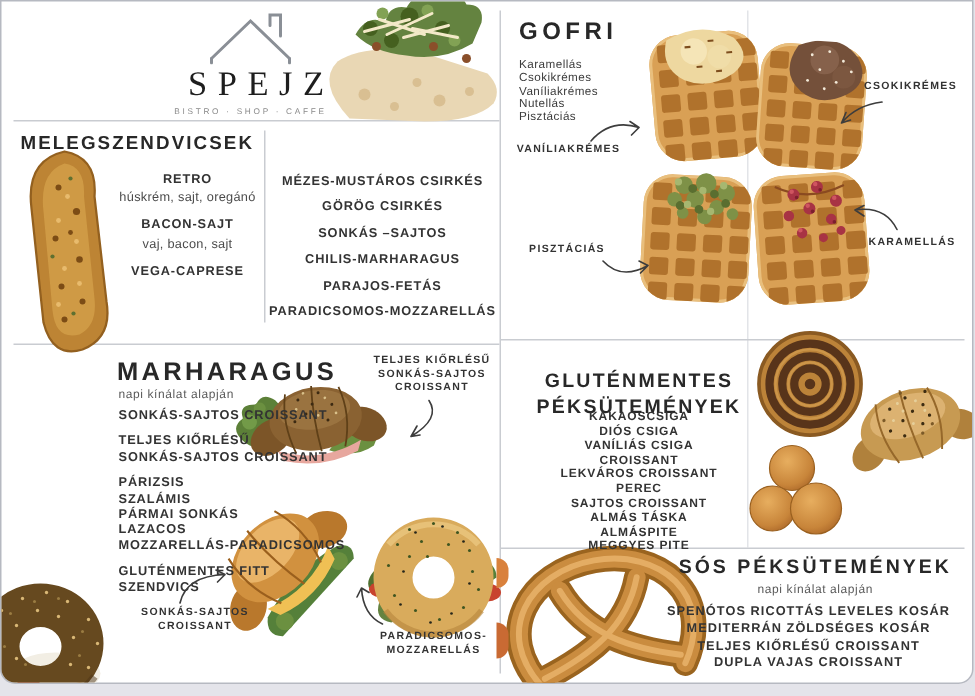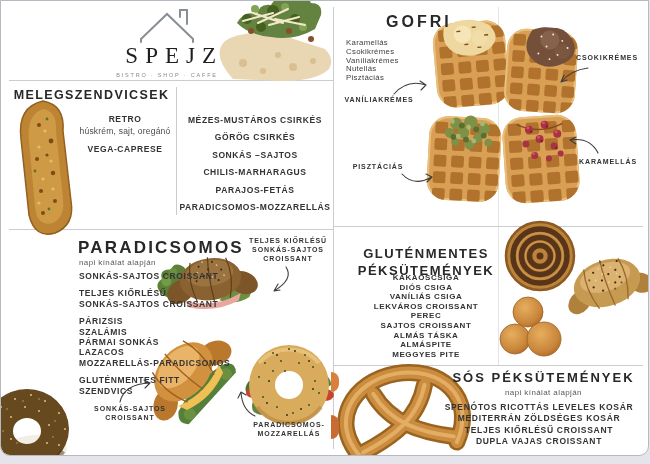--- a/index.html
+++ b/index.html
@@ -7,21 +7,21 @@
   #page{position:absolute;left:0;top:0;width:649px;height:456px;background:#fff;
         border:1px solid #b6b9c1;border-radius:0 0 10px 10px;overflow:hidden;box-sizing:border-box;}
   .abs{position:absolute;}
   .hline{position:absolute;height:1px;background:#c9ccd1;}
   .vline{position:absolute;width:1px;background:#c9ccd1;}
   .vline.soft{background:#e2e4e8;}
   .center{text-align:center;}
   .title-xl{font-size:17px;font-weight:700;letter-spacing:2.2px;color:#282828;white-space:pre-line;}
   .title-lg{font-size:13px;font-weight:700;letter-spacing:1.5px;color:#282828;white-space:pre-line;line-height:17px;}
   .title-md{font-size:12.5px;font-weight:700;letter-spacing:1.4px;color:#282828;}
-  .title-gofri{font-size:16px;font-weight:700;letter-spacing:3px;color:#282828;margin-left:40px;}
+  .title-gofri{font-size:16px;font-weight:700;letter-spacing:3px;color:#282828;}
   .item{font-size:8.5px;font-weight:700;letter-spacing:0.6px;line-height:10.4px;color:#333;white-space:pre-line;}
   .desc{font-size:8.5px;font-weight:400;letter-spacing:0.2px;color:#4a4a4a;line-height:10px;white-space:pre-line;margin-top:2px;}
   .callout{font-size:7px;font-weight:700;letter-spacing:0.9px;line-height:8.8px;color:#333;white-space:pre-line;text-align:center;}
   .sub{font-size:8px;color:#5a5a5a;letter-spacing:0.4px;}
   .gofri-list div{font-size:7.8px;color:#3d3d3d;line-height:8.8px;letter-spacing:0.3px;}
   .gf div{font-size:8px;font-weight:700;letter-spacing:0.6px;line-height:9.6px;color:#333;}
   .sv div{font-size:8.5px;font-weight:700;letter-spacing:0.7px;line-height:11.4px;color:#333;}
   .lp div{margin-bottom:7px;}
   .group8{margin-bottom:8px;}
   .group7{margin-bottom:7px;}
@@ -462,20 +462,24 @@
     <div class="brand-tag">BISTRO · SHOP · CAFFE</div>
   </div>
 
   <div class="abs title-md center" style="left:8px;top:87px;width:165px">MELEGSZENDVICSEK</div>
   <div class="abs center" style="left:70px;top:113px;width:108px">
     <div class="group8">
       <div class="item">RETRO</div>
       <div class="desc">húskrém, sajt, oregánó</div>
     </div>
     <div class="group8">
+      <div class="item">BACON-SAJT</div>
+      <div class="desc">vaj, bacon, sajt</div>
+    </div>
+    <div class="group8">
       <div class="item">VEGA-CAPRESE</div>
     </div>
   </div>
 
   <div class="abs lp center" style="left:178px;top:114px;width:152px">
     <div class="item">MÉZES-MUSTÁROS CSIRKÉS</div>
     <div class="item">GÖRÖG CSIRKÉS</div>
     <div class="item">SONKÁS –SAJTOS</div>
     <div class="item">CHILIS-MARHARAGUS</div>
     <div class="item">PARAJOS-FETÁS</div>
@@ -504,21 +508,21 @@
   <div class="abs callout" style="left:346px;top:162px;width:62px">PISZTÁCIÁS</div>
   <svg class="abs arrow" style="left:398px;top:167px" width="36" height="19" viewBox="0 0 36 19">
     <path d="M3,6 Q15,19 33,9 M33,9 L27,6 M33,9 L28,14"></path>
   </svg>
 
   <div class="abs callout" style="left:572px;top:157px;width:70px">KARAMELLÁS</div>
   <svg class="abs arrow" style="left:564px;top:131px" width="36" height="23" viewBox="0 0 36 23">
     <path d="M33,21 Q25,5 5,8 M5,8 L11,5 M5,8 L11,12"></path>
   </svg>
 
-  <div class="abs title-xl" style="left:77px;top:237px">PARADICSOMOS</div>
+  <div class="abs title-xl" style="left:77px;top:237px">MARHARAGUS</div>
   <div class="abs sub" style="left:78px;top:257px">napi kínálat alapján</div>
   <div class="abs" style="left:78px;top:270px;width:160px">
     <div class="item group7">SONKÁS-SAJTOS CROISSANT</div>
     <div class="item group7">TELJES KIŐRLÉSŰ
 SONKÁS-SAJTOS CROISSANT</div>
     <div class="item group7">PÁRIZSIS
 SZALÁMIS
 PÁRMAI SONKÁS
 LAZACOS
 MOZZARELLÁS-PARADICSOMOS</div>
@@ -544,20 +548,21 @@
   <svg class="abs arrow" style="left:234px;top:385px" width="26" height="33" viewBox="0 0 26 33">
     <path d="M20,30 Q7,24 6,6 M6,6 L3,12 M6,6 L11,9"></path>
   </svg>
 
   <div class="abs title-lg center" style="left:342px;top:244px;width:166px">GLUTÉNMENTES
 PÉKSÜTEMÉNYEK</div>
   <div class="abs gf center" style="left:342px;top:272px;width:166px">
     <div>KAKAÓSCSIGA</div>
     <div>DIÓS CSIGA</div>
     <div>VANÍLIÁS CSIGA</div>
+    <div>CROISSANT</div>
     <div>LEKVÁROS CROISSANT</div>
     <div>PEREC</div>
     <div>SAJTOS CROISSANT</div>
     <div>ALMÁS TÁSKA</div>
     <div>ALMÁSPITE</div>
     <div>MEGGYES PITE</div>
   </div>
 
   <div class="abs center" style="left:440px;top:369px;width:205px;font-size:13px;font-weight:700;letter-spacing:2px;color:#282828">SÓS PÉKSÜTEMÉNYEK</div>
   <div class="abs sub center" style="left:440px;top:387px;width:205px">napi kínálat alapján</div>

